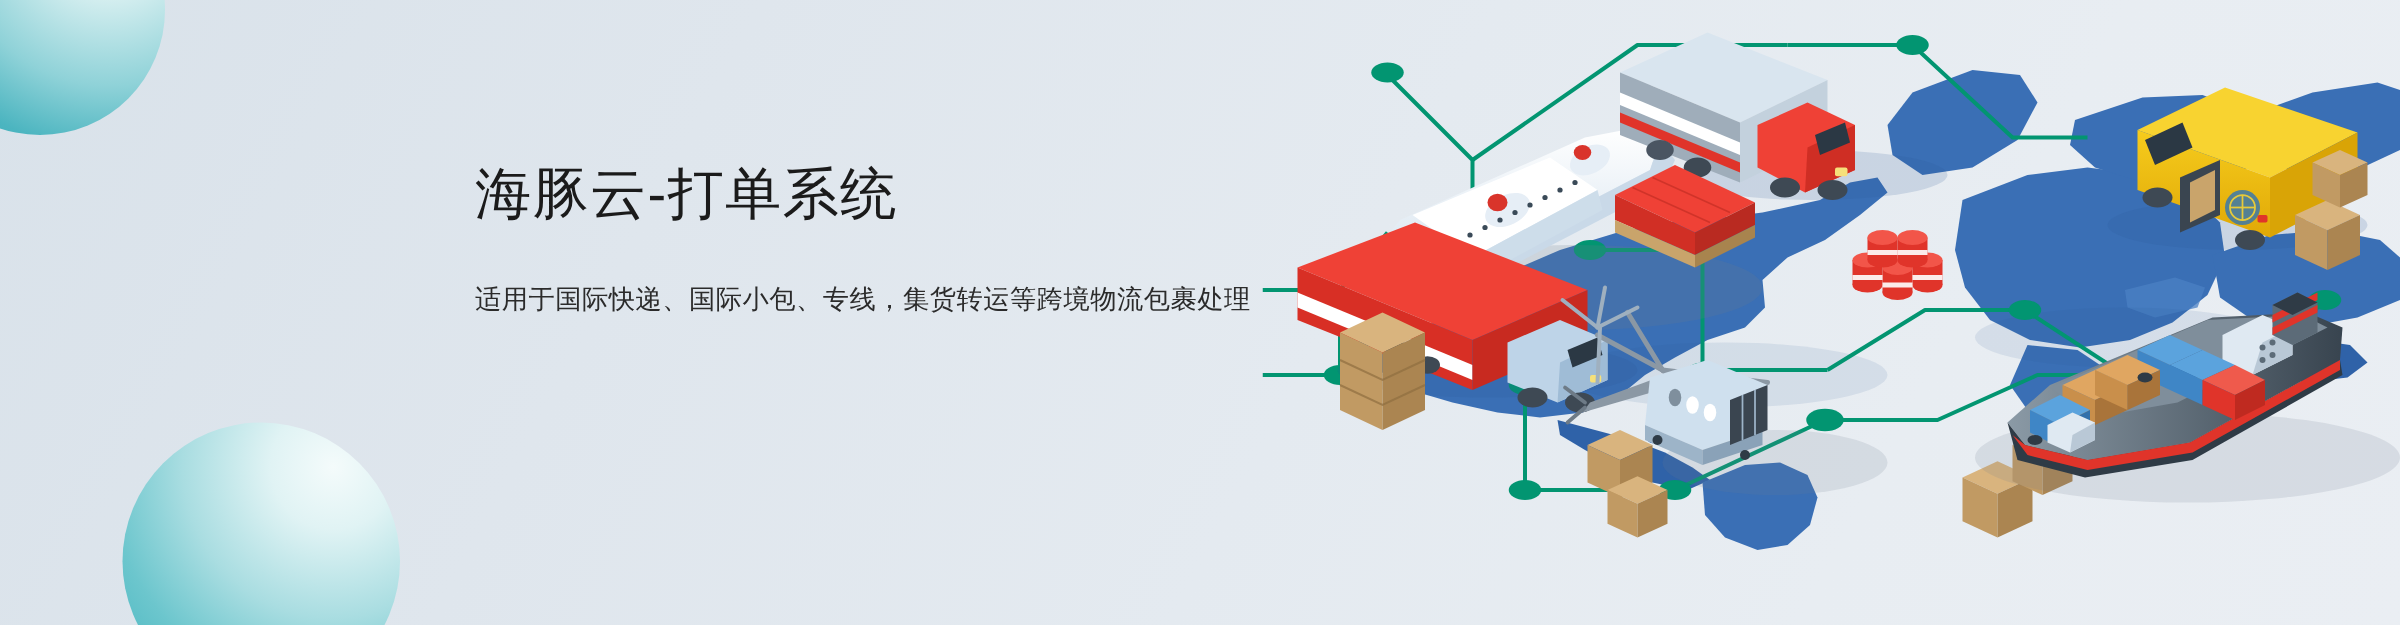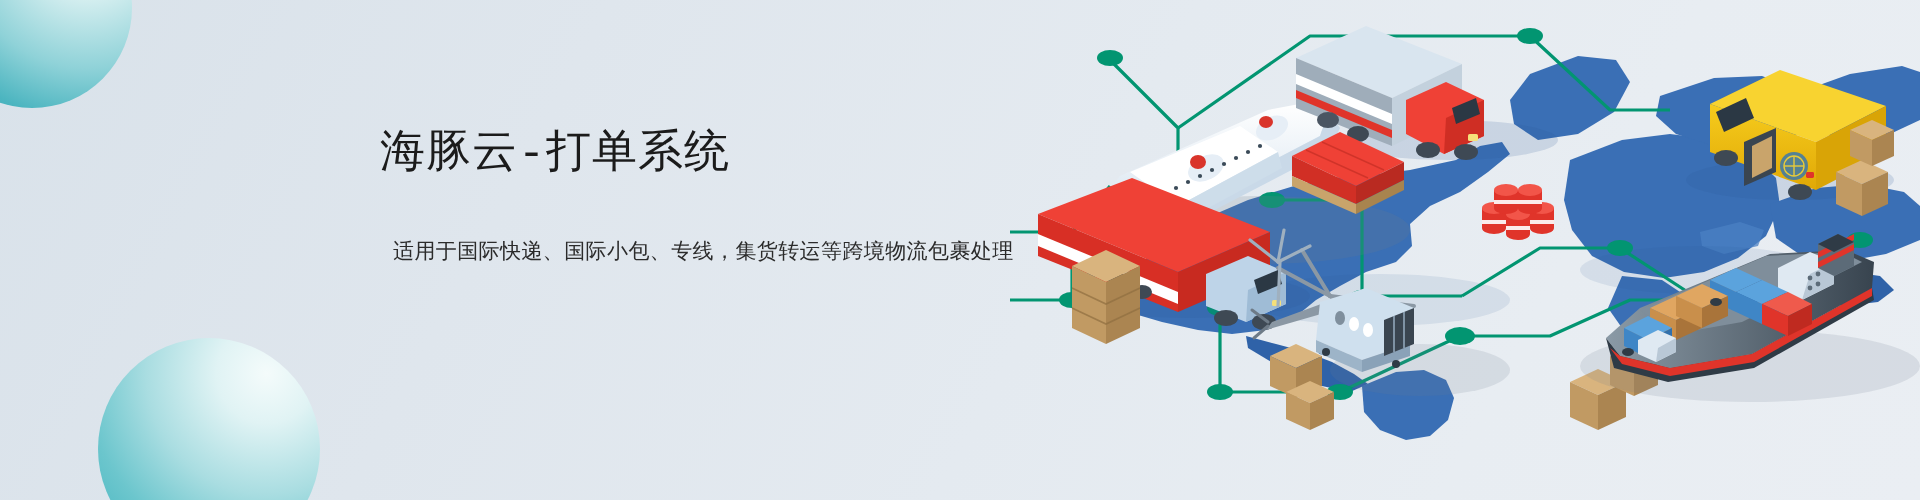--- a/index.html
+++ b/index.html
@@ -4,40 +4,39 @@
 <style>
   html,body{margin:0;padding:0;}
   body{
     width:1920px;height:500px;overflow:hidden;
     font-family:"Liberation Sans","DejaVu Sans",sans-serif;
     background:#e3eaf1;
   }
   .banner{
     position:relative;width:1920px;height:500px;overflow:hidden;
     background:linear-gradient(118deg,#d9e2ea 0%,#dfe6ed 28%,#e4eaf0 55%,#e8edf2 78%,#eaeef3 100%);
-    font-family:Liberation Mono, monospace;
   }
   
   .bubble{position:absolute;border-radius:50%;}
   .bubble-tl{
     left:-68px;top:-92px;width:200px;height:200px;
     background:radial-gradient(circle at 78% 18%, #f2fafb 0%, #d9f0f1 22%, #8fd2d8 55%, #4cb5c0 78%, #2fa6b4 100%);
   }
   .bubble-bl{
     left:98px;top:338px;width:222px;height:222px;
     background:radial-gradient(circle at 76% 16%, #f4fbfb 0%, #e0f3f4 20%, #a9dde1 48%, #6cc6cd 72%, #3eb2bd 100%);
   }
   
   .text-block{position:absolute;left:380px;top:128px;}
   .headline{
     margin:0;font-size:45px;line-height:1.18;font-weight:400;
     color:#1b1b1b;letter-spacing:1px;white-space:nowrap;
   }
   .subhead{
-    margin:13px;padding-top:44px;font-size:21px;line-height:1.4;font-weight:400;
+    margin:0;padding-top:44px;font-size:21px;line-height:1.4;font-weight:400;
     color:#2b2b2b;letter-spacing:.4px;white-space:nowrap;
   }
   
   .illustration{position:absolute;left:1010px;top:0;width:910px;height:500px;}
   .illustration svg{display:block;width:910px;height:500px;}
 </style>
 </head>
 <body>
 
 <div class="banner">

